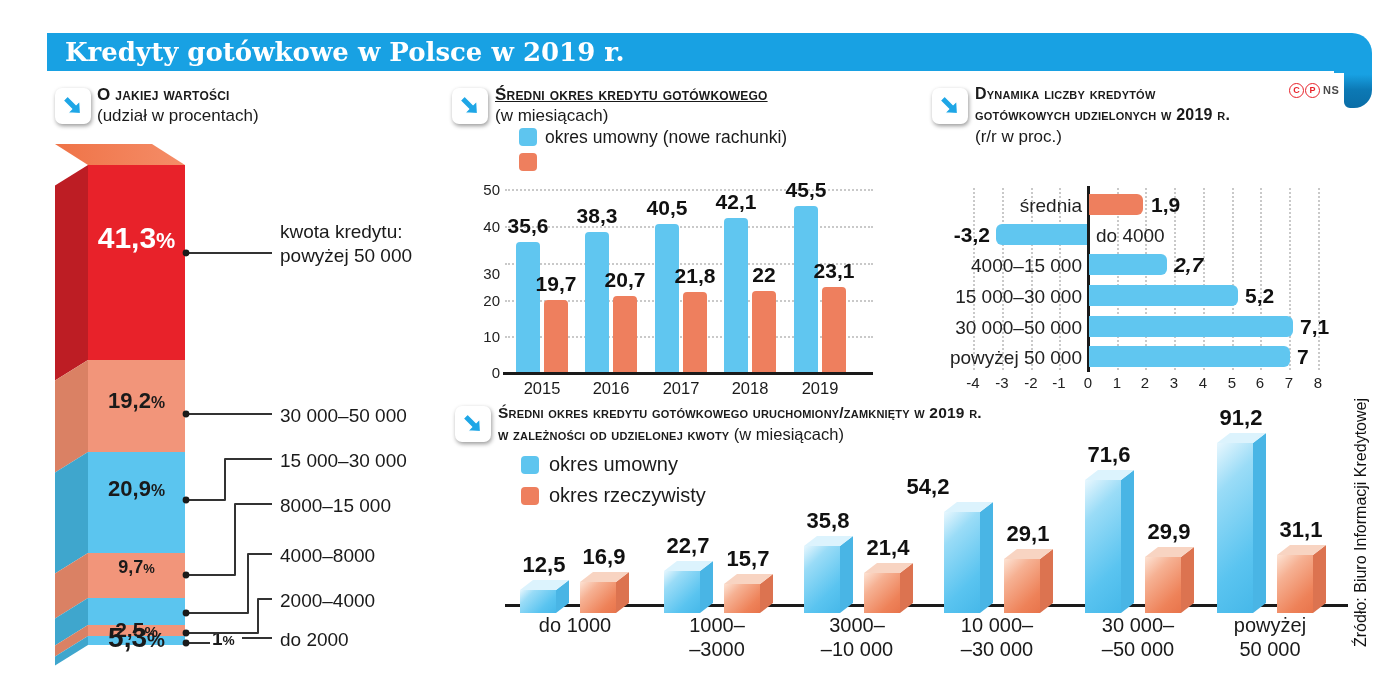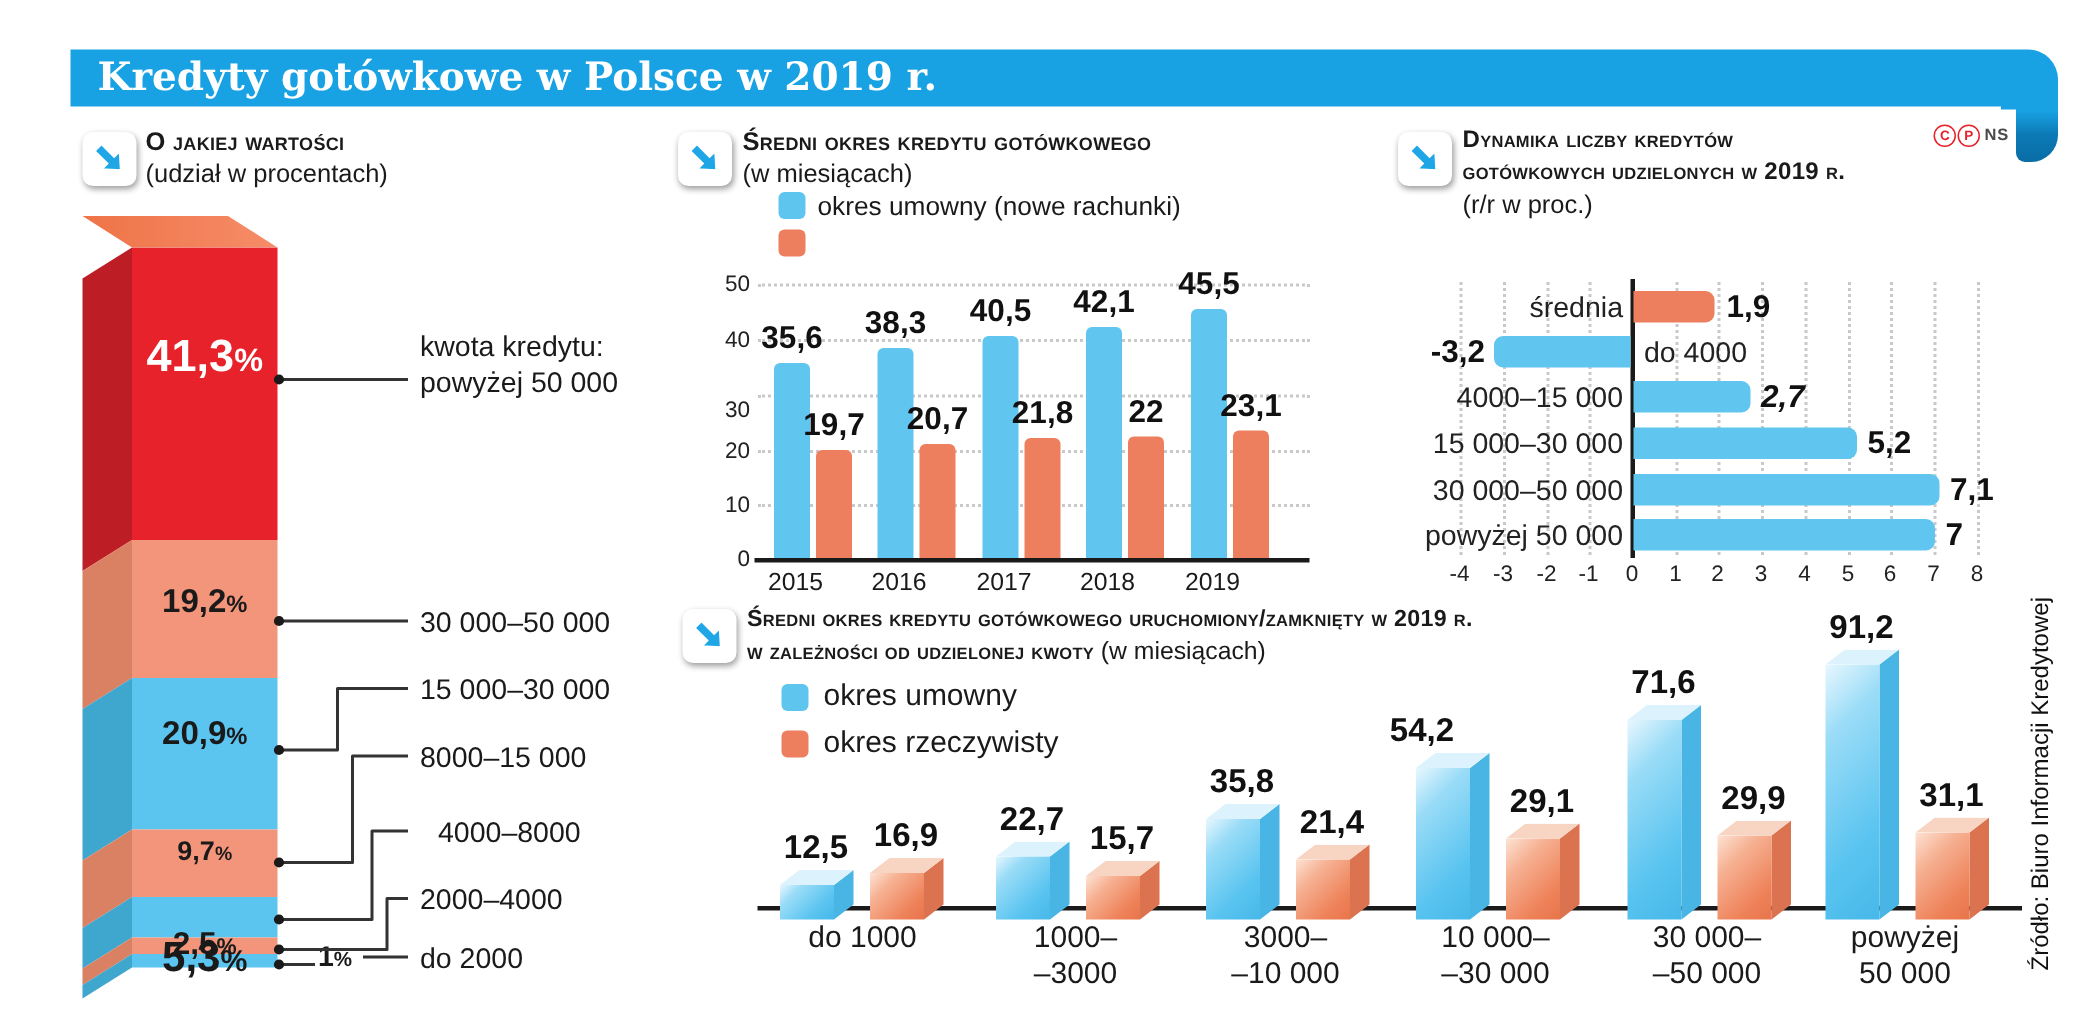--- a/index.html
+++ b/index.html
@@ -33,21 +33,21 @@
   .pct .u{font-size:.72em;}
   .callout{font-size:19px;white-space:nowrap;}
   
   .gridh{border-top:2px dotted #c9c9c9;height:0;}
   .gridv{border-left:2px dotted #c9c9c9;width:0;}
   .ytick{width:38px;text-align:right;font-size:15px;color:#222;}
   .xtick{width:26px;text-align:center;font-size:15px;color:#222;}
   .axis{background:#1a1a1a;}
   .bar{border-radius:4px 4px 0 0;}
   .vlabel{font-weight:bold;font-size:21px;width:60px;text-align:center;color:#111;white-space:nowrap;}
-  .cat{font-size:16.5px;width:60px;text-align:left;}
+  .cat{font-size:16.5px;width:60px;text-align:center;}
   .hcat{font-size:19px;color:#222;white-space:nowrap;}
   .hval{font-weight:bold;font-size:21px;color:#111;white-space:nowrap;}
   .hbar{height:21px;border-radius:0 6px 6px 0;}
   
   .b3d .front{position:absolute;left:0;top:0;width:36px;height:100%;}
   .b3d .topf{position:absolute;left:0;top:-10px;width:49px;height:10px;
      clip-path:polygon(0 100%,26.5% 0,100% 0,73.5% 100%);}
   .b3d .sidef{position:absolute;left:36px;top:0;width:13px;height:100%;
      transform:skewY(-37.6deg);transform-origin:0 0;}
   .b3d.blue .front{background:linear-gradient(135deg,#e8f7fe 0%,#9adcf7 25%,#5ac4f0 70%,#46b8e9 100%);}
@@ -135,32 +135,32 @@
         <circle cx="6" cy="403" r="3.4"></circle>
       <circle cx="6" cy="413" r="3.4"></circle>
     </g>
   </svg>
 
   <div class="abs callout" style="left:280px;top:221px;">kwota kredytu:</div>
   <div class="abs callout" style="left:280px;top:245px;">powyżej 50 000</div>
   <div class="abs callout" style="left:280px;top:405px;">30 000–50 000</div>
   <div class="abs callout" style="left:280px;top:450px;">15 000–30 000</div>
   <div class="abs callout" style="left:280px;top:495px;">8000–15 000</div>
-  <div class="abs callout" style="left:292px;top:545px;">4000–8000</div>
+  <div class="abs callout" style="left:280px;top:545px;">4000–8000</div>
   <div class="abs callout" style="left:280px;top:590px;">2000–4000</div>
   <div class="abs callout" style="left:280px;top:629px;">do 2000</div>
 
   <div class="abs icon-tile" style="left:452px;top:88px;">
     <svg width="26" height="26" viewBox="0 0 24 24">
       <g transform="rotate(45 12 12)">
           <polygon points="2,9 13,9 13,4 22,12 13,20 13,15 2,15" fill="#1ea6e6" stroke="#fff" stroke-width="1.4"></polygon>
         </g>
     </svg>
   </div>
-  <div class="abs h-title" style="left:495px;top:85px;">Średni okres kredytu gotówkowego</div>
+  <div class="abs h-title" style="left:495px;top:85px;text-decoration:underline;">Średni okres kredytu gotówkowego</div>
   <div class="abs h-sub" style="left:495px;top:106px;">(w miesiącach)</div>
   <div class="abs sw" style="left:519px;top:128px;background:#5ec5ef;"></div>
   <div class="abs leg" style="left:545px;top:127px;">okres umowny (nowe rachunki)</div>
   <div class="abs sw" style="left:519px;top:153px;background:#ee7f5e;"></div>
 
   <div class="abs gridh" style="left:505px;top:189px;width:368px;"></div>
   <div class="abs gridh" style="left:505px;top:226px;width:368px;"></div>
   <div class="abs gridh" style="left:505px;top:263px;width:368px;"></div>
   <div class="abs gridh" style="left:505px;top:300px;width:368px;"></div>
   <div class="abs gridh" style="left:505px;top:336px;width:368px;"></div>
@@ -339,21 +339,21 @@
       <div class="front"></div>
       <div class="topf"></div>
     </div>
 
   <div class="abs vlabel2" style="left:512px;top:552px;">12,5</div>
   <div class="abs vlabel2" style="left:572px;top:544px;">16,9</div>
   <div class="abs vlabel2" style="left:656px;top:533px;">22,7</div>
   <div class="abs vlabel2" style="left:716px;top:546px;">15,7</div>
   <div class="abs vlabel2" style="left:796px;top:508px;">35,8</div>
   <div class="abs vlabel2" style="left:856px;top:535px;">21,4</div>
-  <div class="abs vlabel2" style="left:916px;top:474px;">54,2</div>
+  <div class="abs vlabel2" style="left:896px;top:474px;">54,2</div>
   <div class="abs vlabel2" style="left:996px;top:521px;">29,1</div>
   <div class="abs vlabel2" style="left:1077px;top:442px;">71,6</div>
   <div class="abs vlabel2" style="left:1137px;top:519px;">29,9</div>
   <div class="abs vlabel2" style="left:1209px;top:405px;">91,2</div>
   <div class="abs vlabel2" style="left:1269px;top:517px;">31,1</div>
 
   <div class="abs cat2" style="left:510px;top:613px;">
       <div>do 1000</div>
       <div></div>
     </div>

